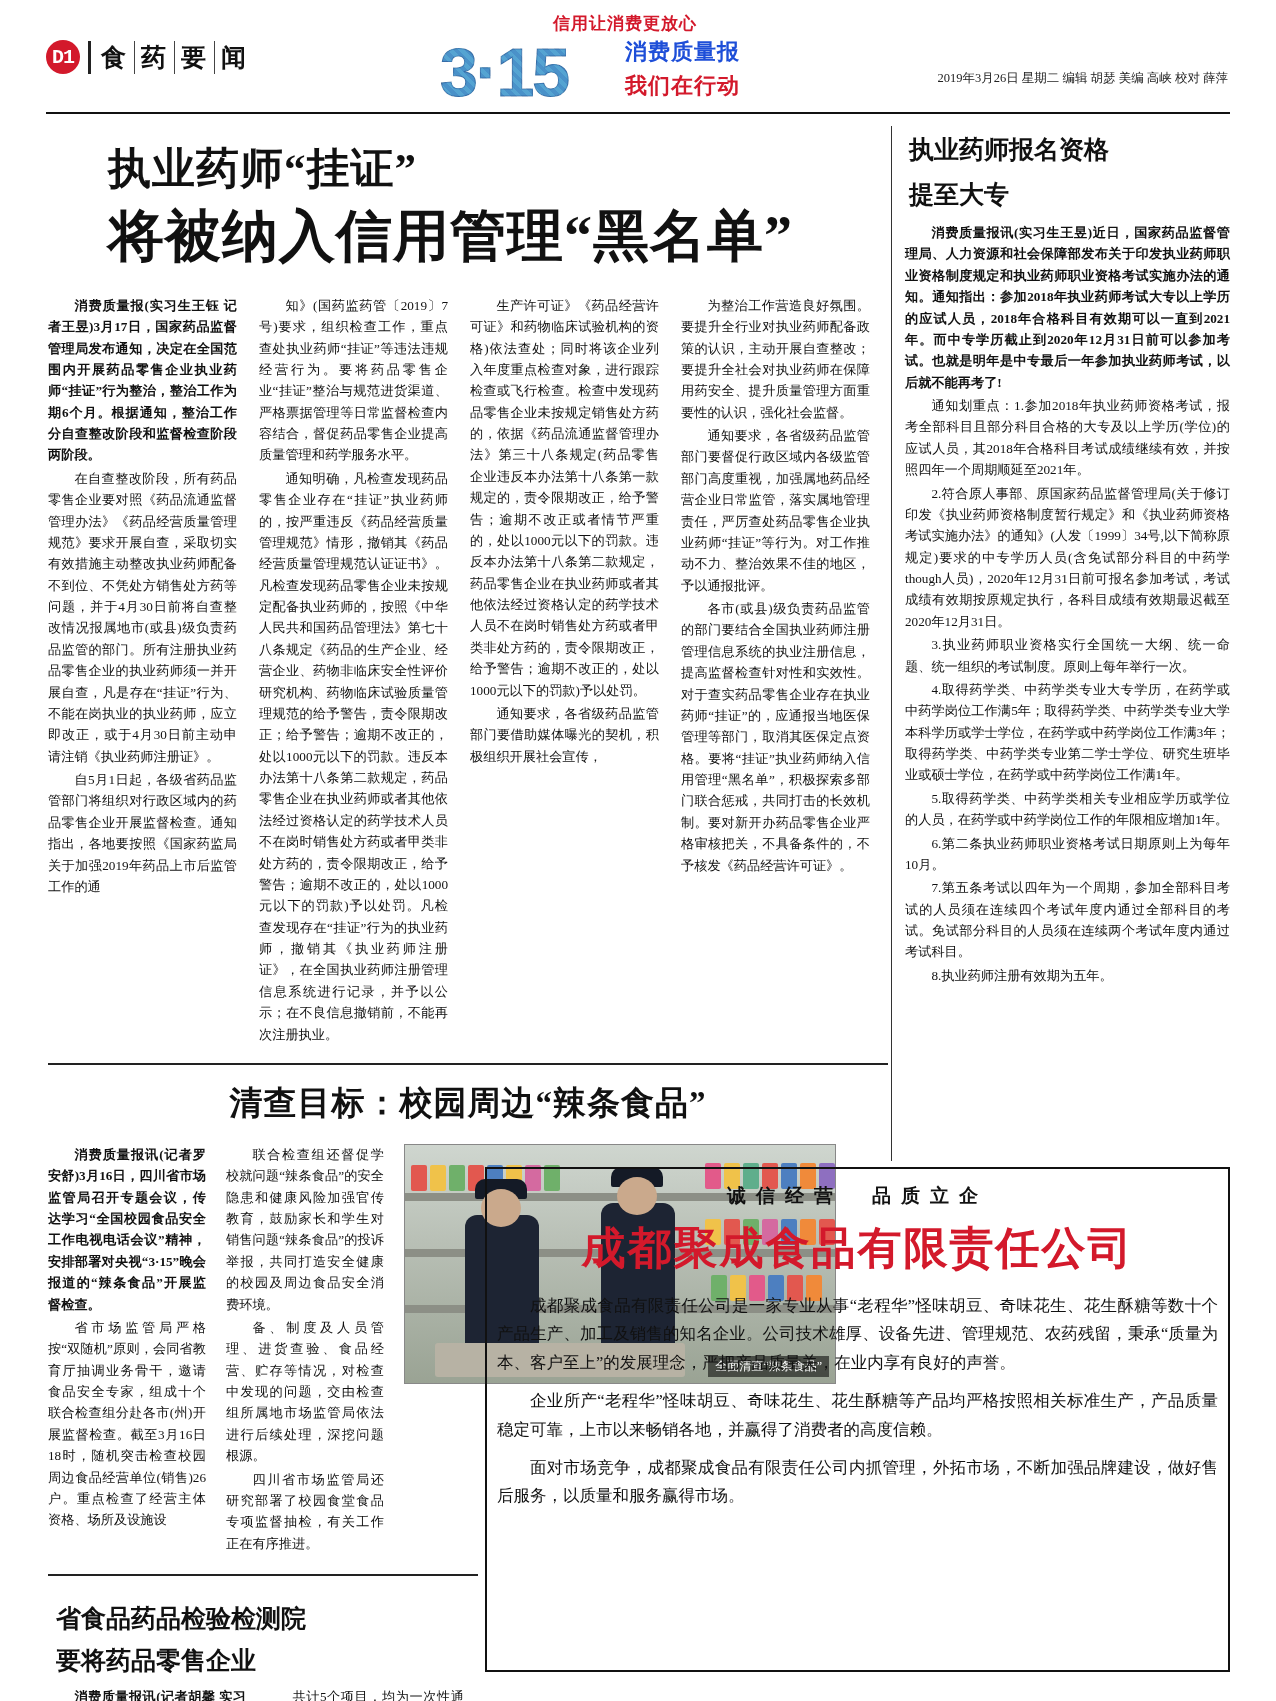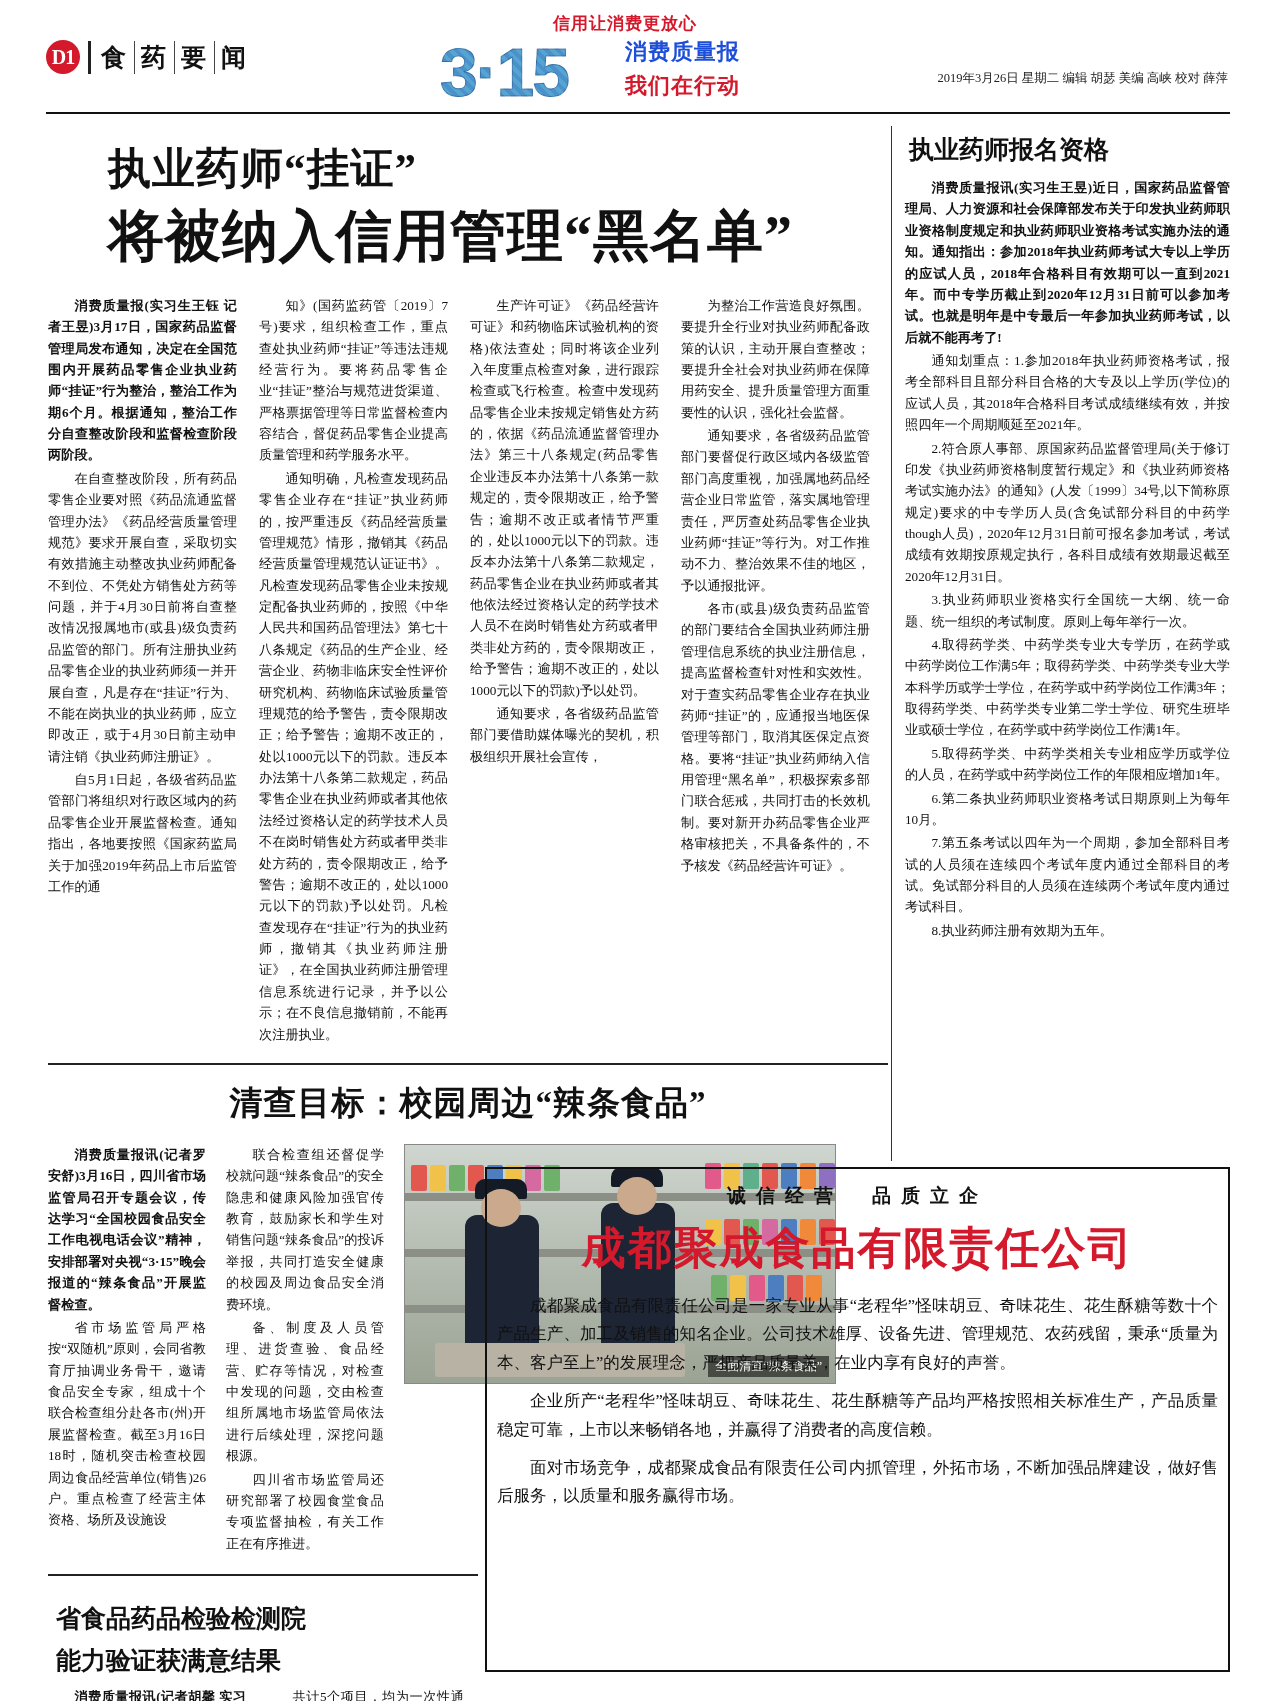--- a/index.html
+++ b/index.html
@@ -7,21 +7,21 @@
     width:1276px;height:1701px;background:#ffffff;
     font-family:"Liberation Serif","DejaVu Serif",serif;
     color:#111;position:relative;overflow:hidden;
   }
   .page{position:relative;width:1276px;height:1701px;box-sizing:border-box;padding:0;}
 
   
   .masthead{position:absolute;left:0;top:0;width:1276px;height:118px;}
   .mh-left{position:absolute;left:46px;top:40px;display:flex;align-items:center;gap:8px;}
   .d1{width:34px;height:34px;border-radius:50%;background:#d3192b;color:#fff;
-      font-family:Liberation Serif, serif;font-weight:bold;font-size:20px;
+      font-family:Liberation Mono, monospace;font-weight:bold;font-size:20px;
       display:flex;align-items:center;justify-content:center;letter-spacing:-1px;}
   .mh-sec{font-family:"Liberation Serif",serif;font-size:25px;font-weight:bold;letter-spacing:2px;
           border-left:3px solid #222;padding-left:10px;display:flex;gap:6px;}
   .mh-sec span{border-right:1px solid #444;padding-right:6px;}
   .mh-sec span:last-child{border-right:none;}
 
   .mh-center{position:absolute;left:430px;top:12px;width:390px;height:100px;text-align:center;}
   .mh-slogan{color:#d3192b;font-weight:bold;font-size:17px;letter-spacing:1px;font-family:"Liberation Serif",serif;}
   .big315{position:relative;height:74px;}
   .big315 .num{
@@ -222,36 +222,37 @@
           <div style="position:absolute;left:30px;bottom:6px;width:250px;height:34px;background:#b7b2a4;border-radius:3px;"></div>
           <div class="ph-caption">全面清查“辣条食品”</div>
         </div>
       </div>
     </div>
 
     <div class="rule-med" style="width:430px;margin-top:18px;"></div>
     <div class="story3">
       <div class="s3-left">
         <div class="s3-title">省食品药品检验检测院</div>
-        <div class="s3-title" style="padding-top:0;">能力验证获满意结果</div>
+        <div class="s3-title" style="padding-top:0;">要将药品零售企业</div>
         <div class="s3cols">
           <div class="s3col">
             <p class="lead">消费质量报讯(记者胡馨 实习生王钰)历年来，四川省食品药品检验检测院高度重视质量管理工作，积极参加能力验证，逐年加大参与力度。截至目前返回的情况来看，2019年拟计划参加的能力验证85项、共220个参数，全部取得满意结果，合格率达到100%。</p>
 
           </div>
           <div class="s3col">
             <p>共计5个项目，均为一次性通过；参加的原农业部委托农业部环境质量监督检验测试中心开展的农产品中农药残留检测(农药残留(80种))能力验证，经历了前所未有的难度；首次参加的中检院组织的缩宫素效价测定和国家卫计委临床检验中心全国药代动力学实验室生物样本检测室间质量评价(EQA)，也是一个极大的挑战。该院检验人员最终检测结果与目标值极为接近，取得令人满意的结果。</p>
           </div>
         </div>
       </div>
     </div>
   </div>
 
   <div class="col-right">
     <div class="rc-title">执业药师报名资格</div>
+    <div class="rc-title" style="padding-top:0;">提至大专</div>
     <div class="rc-body">
       <p class="lead">消费质量报讯(实习生王昱)近日，国家药品监督管理局、人力资源和社会保障部发布关于印发执业药师职业资格制度规定和执业药师职业资格考试实施办法的通知。通知指出：参加2018年执业药师考试大专以上学历的应试人员，2018年合格科目有效期可以一直到2021年。而中专学历截止到2020年12月31日前可以参加考试。也就是明年是中专最后一年参加执业药师考试，以后就不能再考了!</p>
       <p>通知划重点：1.参加2018年执业药师资格考试，报考全部科目且部分科目合格的大专及以上学历(学位)的应试人员，其2018年合格科目考试成绩继续有效，并按照四年一个周期顺延至2021年。</p>
       <p>2.符合原人事部、原国家药品监督管理局(关于修订印发《执业药师资格制度暂行规定》和《执业药师资格考试实施办法》的通知》(人发〔1999〕34号,以下简称原规定)要求的中专学历人员(含免试部分科目的中药学though人员)，2020年12月31日前可报名参加考试，考试成绩有效期按原规定执行，各科目成绩有效期最迟截至2020年12月31日。</p>
       <p>3.执业药师职业资格实行全国统一大纲、统一命题、统一组织的考试制度。原则上每年举行一次。</p>
       <p>4.取得药学类、中药学类专业大专学历，在药学或中药学岗位工作满5年；取得药学类、中药学类专业大学本科学历或学士学位，在药学或中药学岗位工作满3年；取得药学类、中药学类专业第二学士学位、研究生班毕业或硕士学位，在药学或中药学岗位工作满1年。</p>
       <p>5.取得药学类、中药学类相关专业相应学历或学位的人员，在药学或中药学岗位工作的年限相应增加1年。</p>
       <p>6.第二条执业药师职业资格考试日期原则上为每年10月。</p>
       <p>7.第五条考试以四年为一个周期，参加全部科目考试的人员须在连续四个考试年度内通过全部科目的考试。免试部分科目的人员须在连续两个考试年度内通过考试科目。</p>
       <p>8.执业药师注册有效期为五年。</p>

